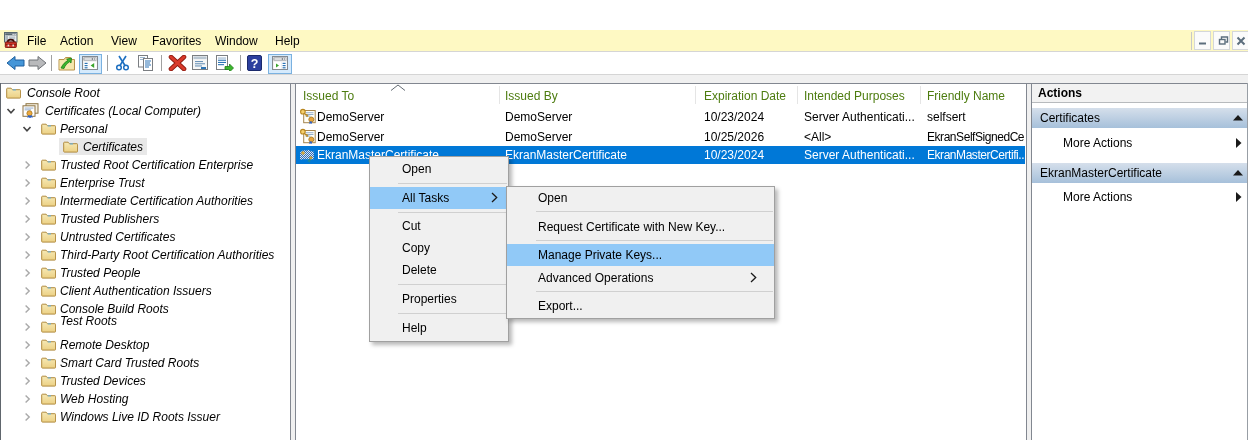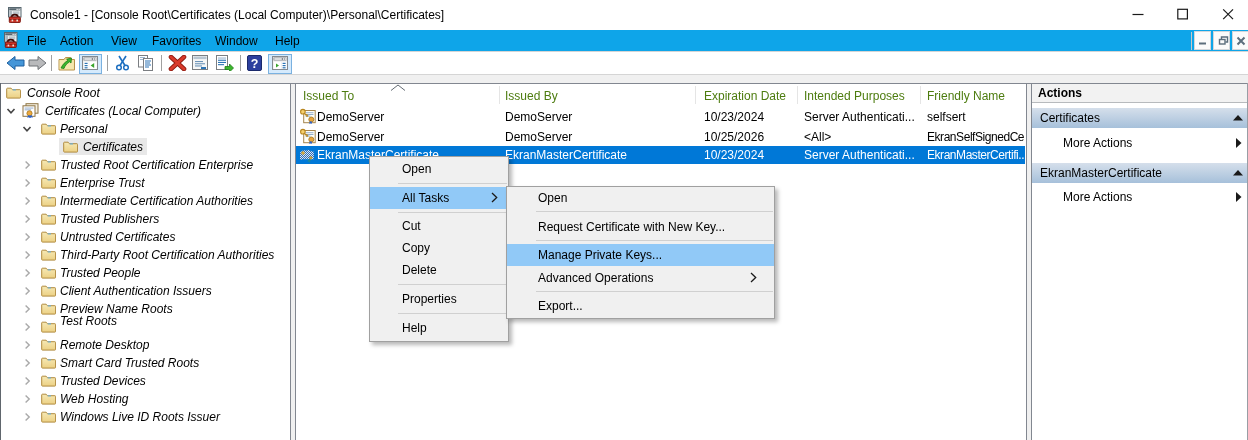--- a/index.html
+++ b/index.html
@@ -4,21 +4,21 @@
 <style>
   html,body{margin:0;padding:0;}
   body{width:1248px;height:440px;overflow:hidden;position:relative;
        font-family:"Liberation Sans",sans-serif;font-size:12px;color:#000;background:#fff;}
   .abs{position:absolute;}
   #win{position:absolute;left:0;top:0;width:1248px;height:440px;background:#fff;}
   
   #title{position:absolute;left:0;top:0;width:1248px;height:30px;background:#fff;}
   #titletext{position:absolute;left:30px;top:0;height:30px;line-height:31px;font-size:12px;}
   
-  #menubar{position:absolute;left:0;top:30px;width:1248px;height:21px;background:#0ea5e9;border-bottom:1px solid #d5d5d5;}
+  #menubar{position:absolute;left:0;top:30px;width:1248px;height:21px;background:#fef9c3;border-bottom:1px solid #d5d5d5;}
   .mbi{position:absolute;top:0;height:21px;line-height:22px;}
   
   #toolbar{position:absolute;left:0;top:52px;width:1248px;height:22px;background:#fff;border-bottom:1px solid #d5d5d5;}
   .tsep{position:absolute;top:3px;width:1px;height:16px;background:#a0a0a0;}
   .tbtn{position:absolute;top:2px;width:23px;height:20px;background:#d5eafc;border:1px solid #7ab1e0;box-sizing:border-box;}
   
   #midstrip{position:absolute;left:0;top:75px;width:1248px;height:8px;background:#f0f0f0;}
   #panetop{position:absolute;left:0;top:83px;width:1248px;height:1px;background:#828790;}
   
   #tree{position:absolute;left:1px;top:84px;width:289px;height:356px;background:#fff;border-right:1px solid #828790;box-sizing:content-box;}
@@ -34,32 +34,20 @@
   .menu{position:absolute;background:#f0f0f0;border:1px solid #a0a0a0;box-sizing:border-box;box-shadow:3px 3px 4px rgba(0,0,0,0.28);}
   .mi{position:absolute;left:1px;height:22px;line-height:22px;padding-left:32px;width:100%;box-sizing:border-box;}
   .msep{position:absolute;height:1px;background:#d0d0d0;}
   .mhl{background:#91c9f7;}
   .grad{background:linear-gradient(#d5dfeb,#a6c0da);}
 </style>
 </head>
 <body>
 <div id="win">
 
-  <div id="title">
-    <svg class="abs" style="left:7px;top:7px" width="16" height="16">
-      <use href="#mmcicon"></use>
-    </svg>
-    <div id="titletext">Console1 - [Console Root\Certificates (Local Computer)\Personal\Certificates]</div>
-    <svg class="abs" style="left:1120px;top:0" width="128" height="30">
-      <line x1="12.5" y1="14.5" x2="23.5" y2="14.5" stroke="#1a1a1a" stroke-width="1.2"></line>
-      <rect x="57.8" y="9.3" width="9.6" height="9.6" fill="none" stroke="#1a1a1a" stroke-width="1.2"></rect>
-      <line x1="103.2" y1="9.4" x2="113" y2="19.2" stroke="#1a1a1a" stroke-width="1.2"></line>
-      <line x1="113" y1="9.4" x2="103.2" y2="19.2" stroke="#1a1a1a" stroke-width="1.2"></line>
-    </svg>
-  </div>
 
   <div id="menubar">
     <div class="mbi" style="left:27px">File</div>
     <div class="mbi" style="left:60px">Action</div>
     <div class="mbi" style="left:111px">View</div>
     <div class="mbi" style="left:152px">Favorites</div>
     <div class="mbi" style="left:215px">Window</div>
     <div class="mbi" style="left:275px">Help</div>
     <svg class="abs" style="left:3px;top:2px" width="16" height="16">
       <use href="#mmcicon"></use>
@@ -321,21 +309,21 @@
     <svg class="abs" style="left:41px;top:284px" width="15" height="13">
         <use href="#fold"></use>
       </svg>
     <div class="trow" style="left:60px;top:282px">Client Authentication Issuers</div>
     <svg class="abs" style="left:22px;top:304px" width="10" height="10">
         <use href="#chvc"></use>
       </svg>
     <svg class="abs" style="left:41px;top:302px" width="15" height="13">
         <use href="#fold"></use>
       </svg>
-    <div class="trow" style="left:60px;top:300px">Preview Name Roots</div>
+    <div class="trow" style="left:60px;top:300px">Console Build Roots</div>
     <svg class="abs" style="left:22px;top:322px" width="10" height="10">
         <use href="#chvc"></use>
       </svg>
     <svg class="abs" style="left:41px;top:320px" width="15" height="13">
         <use href="#fold"></use>
       </svg>
     <div class="trow" style="left:60px;top:312px">Test Roots</div>
     <svg class="abs" style="left:22px;top:340px" width="10" height="10">
         <use href="#chvc"></use>
       </svg>

